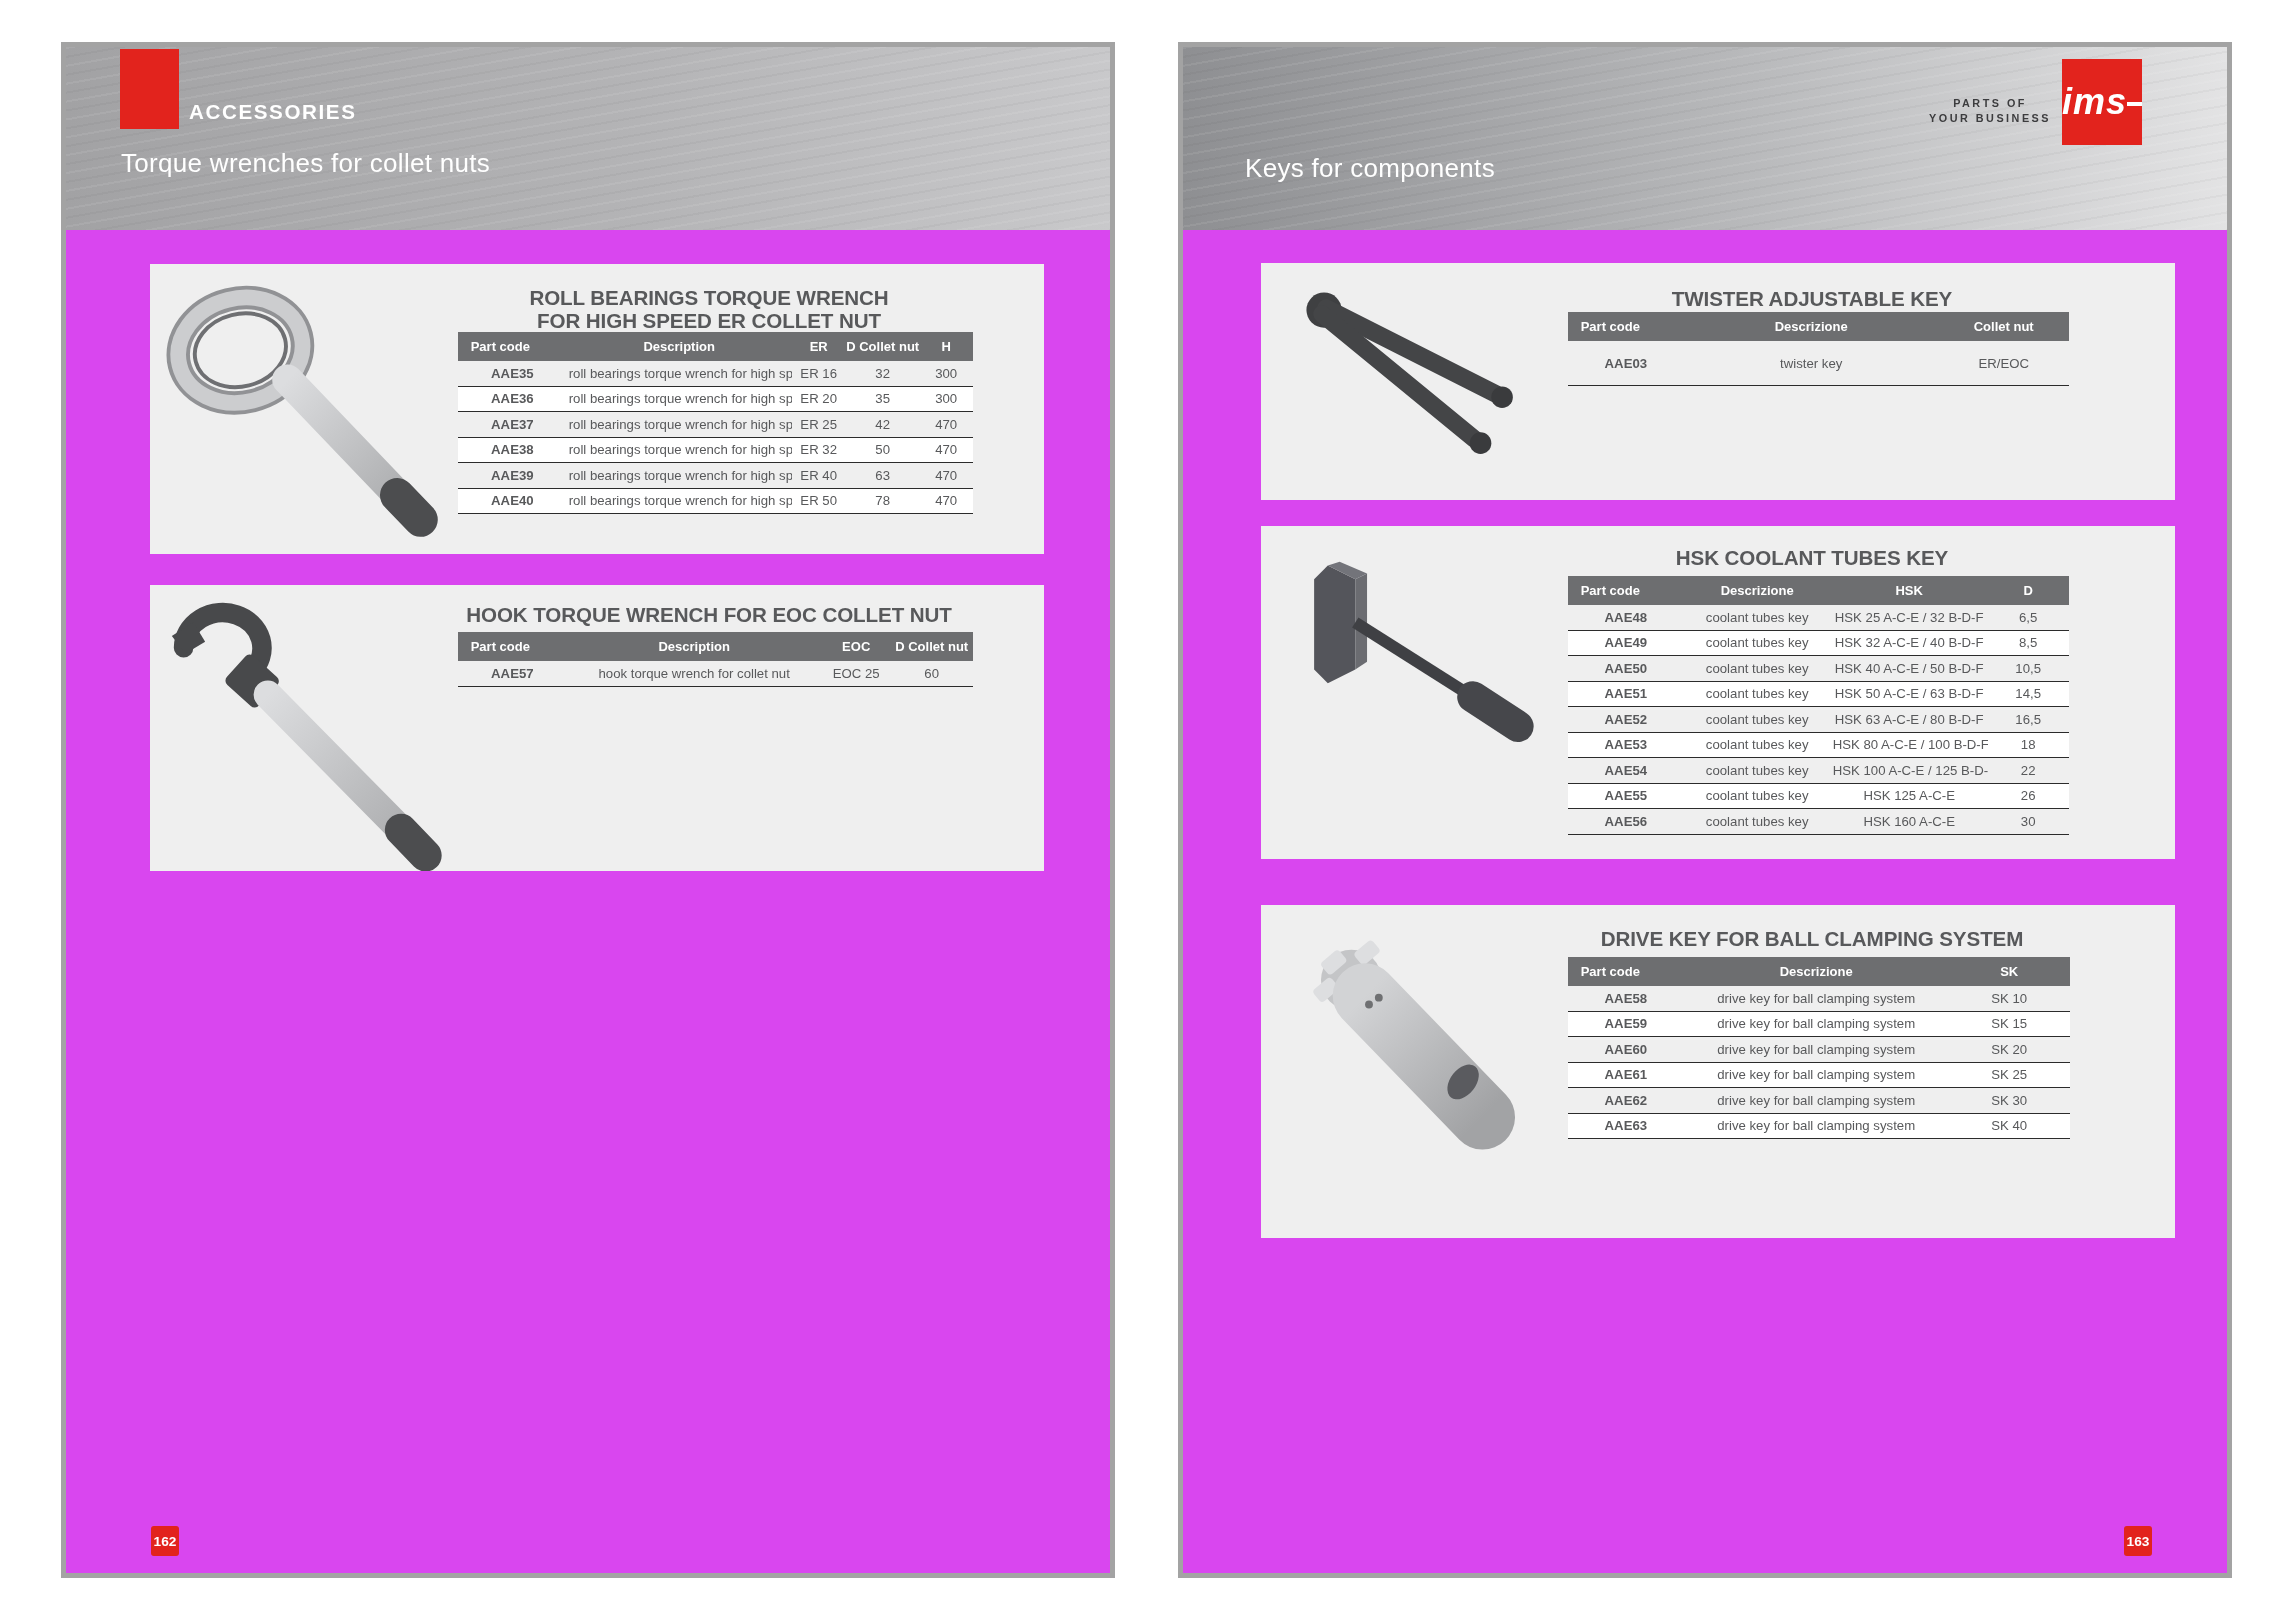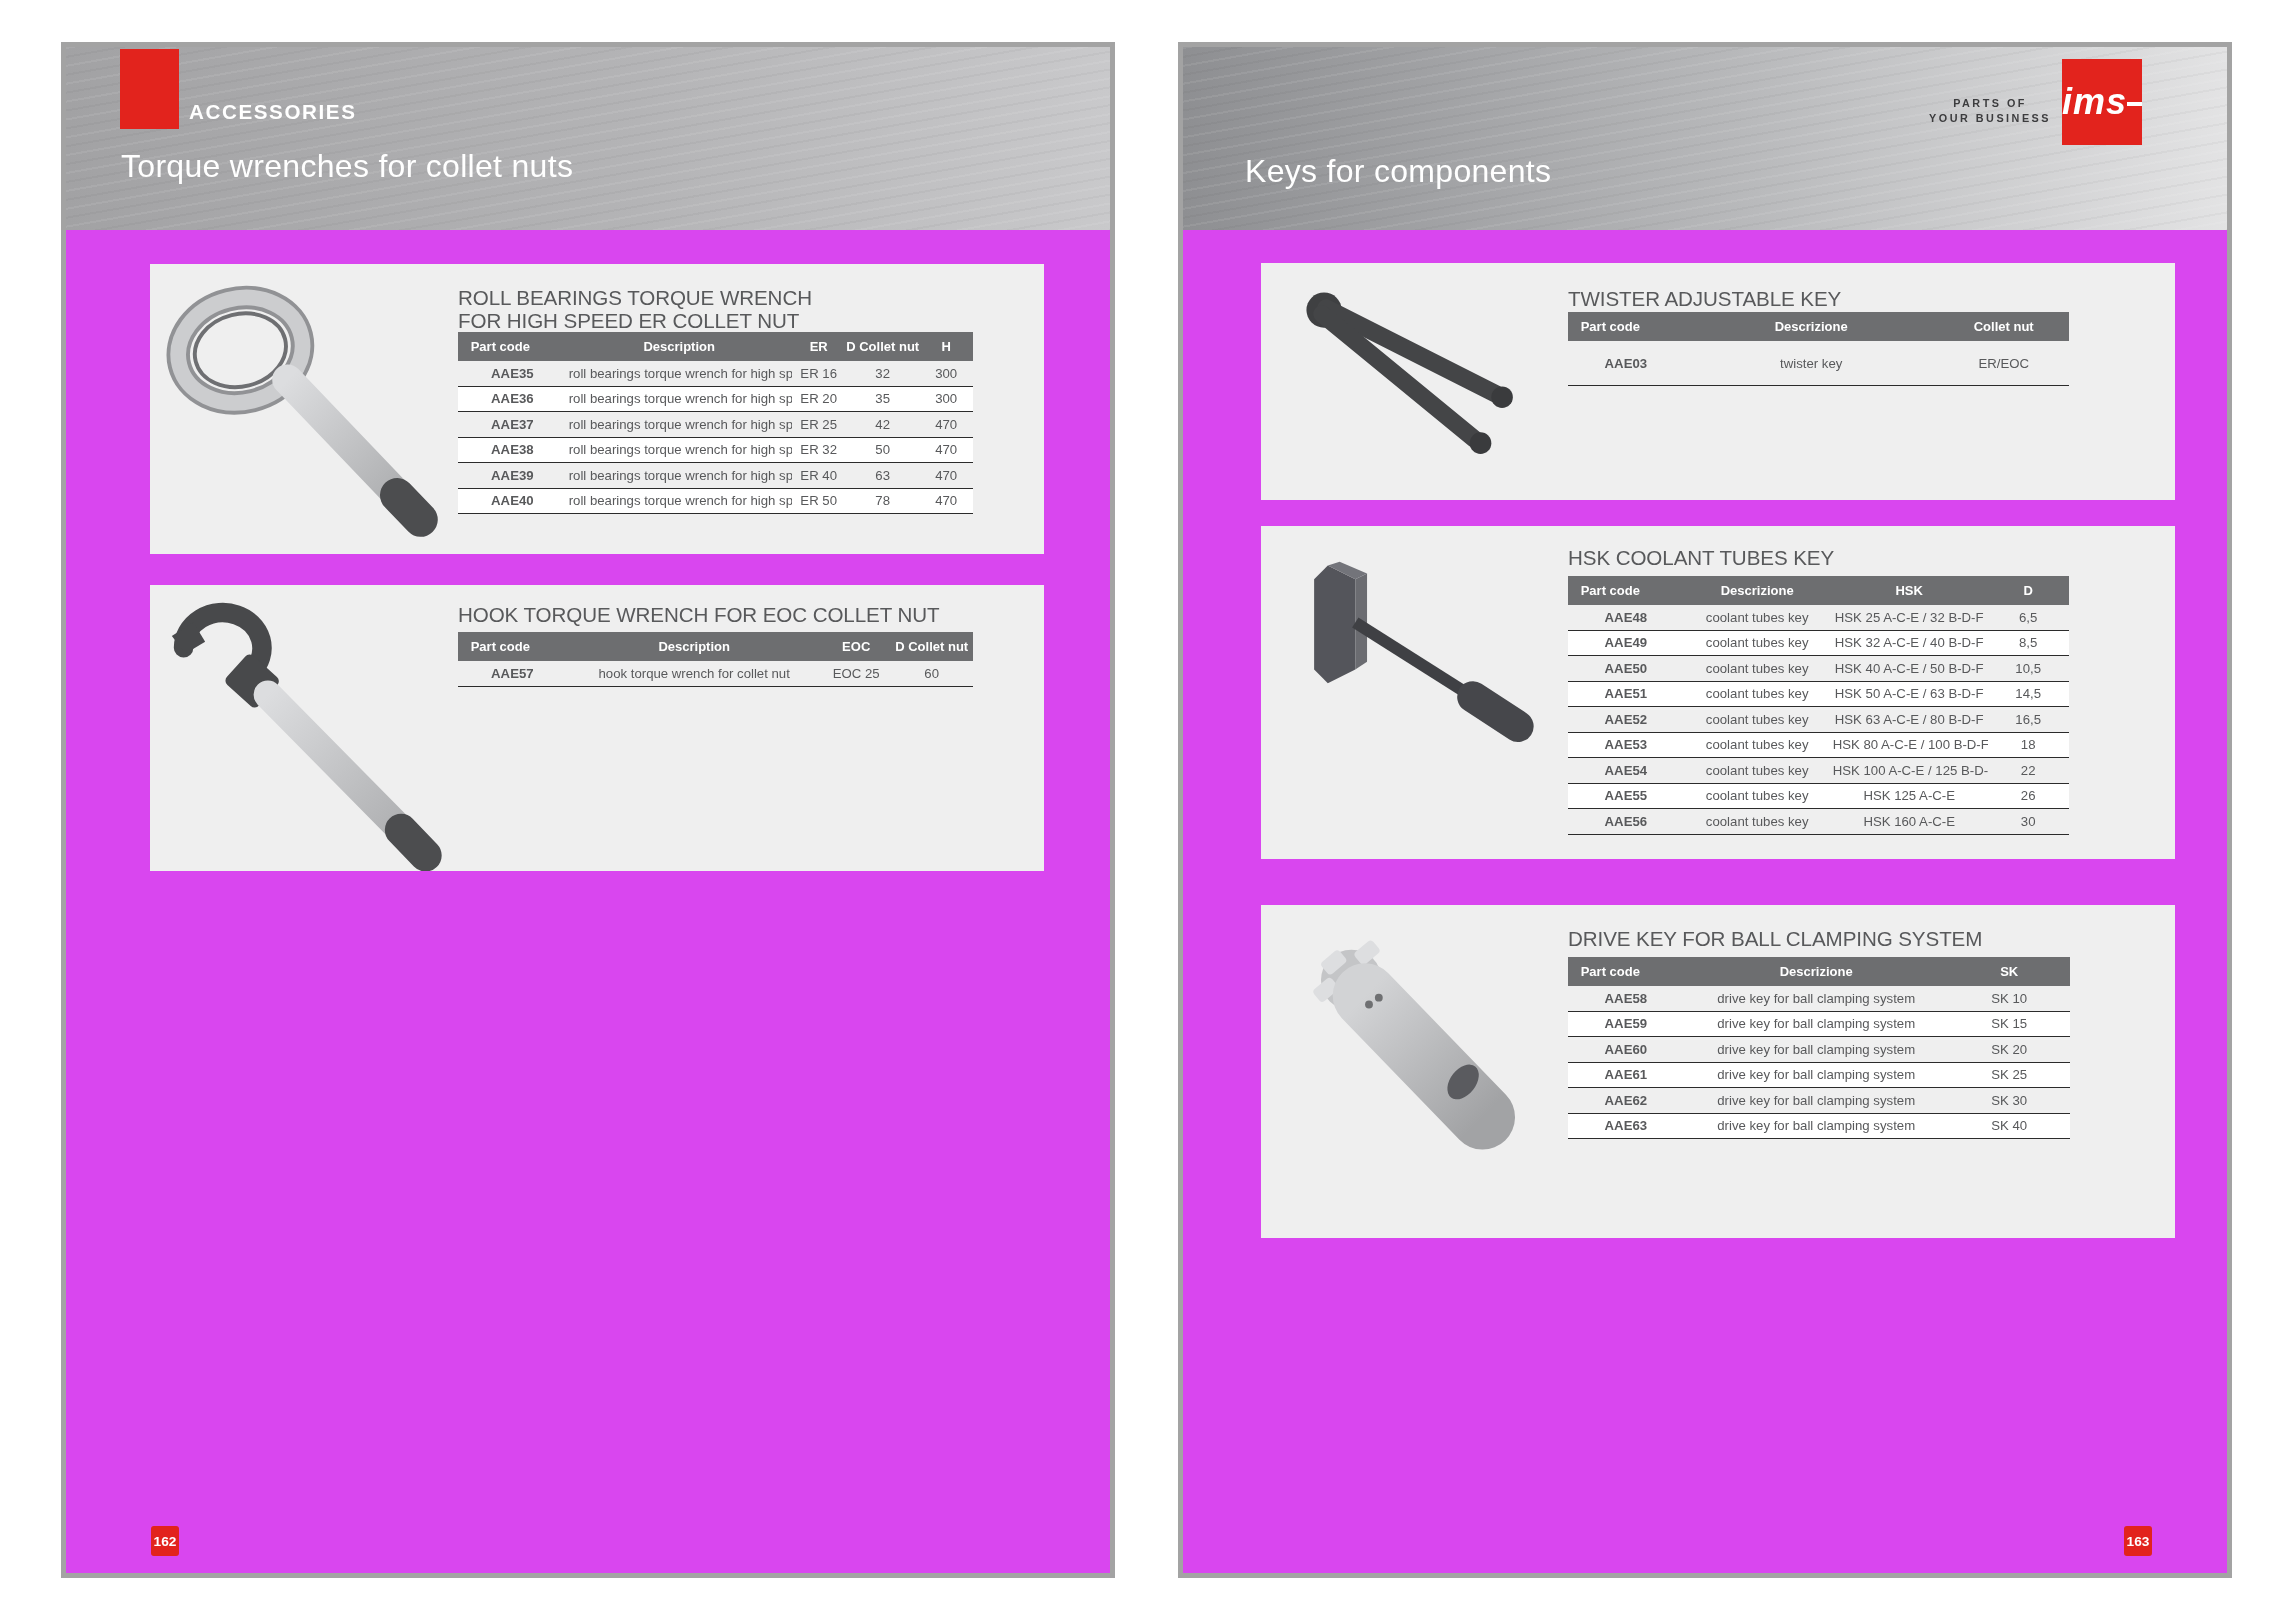--- a/index.html
+++ b/index.html
@@ -14,37 +14,37 @@
 
   
   .band{position:absolute;left:0;top:0;width:100%;height:183px;overflow:hidden;}
   .page-left .band{background:linear-gradient(90deg,#a2a2a4 0%,#b4b4b6 55%,#c9c9cb 100%);}
   .page-right .band{background:linear-gradient(90deg,#8e8f92 0%,#b9babc 55%,#e3e3e4 100%);}
   .band::after{content:"";position:absolute;inset:0;
      background:repeating-linear-gradient(170deg,rgba(255,255,255,.08) 0 2px,rgba(0,0,0,0) 2px 8.8px,rgba(0,0,0,.03) 8.8px 10.8px,rgba(0,0,0,0) 10.8px 17.6px);}
   .red-block{position:absolute;left:54px;top:2px;width:59px;height:80px;background:var(--red,#e2231d);z-index:3;}
   .eyebrow{position:absolute;left:123px;top:53px;color:#fff;font-size:20.6px;font-weight:700;
            letter-spacing:1.6px;z-index:3;}
-  .band-title{position:absolute;color:#fff;font-size:32px;font-weight:400;letter-spacing:0.3px;z-index:3;text-align:center;}
+  .band-title{position:absolute;color:#fff;font-size:26px;font-weight:400;letter-spacing:0.3px;z-index:3;text-align:center;}
   .page-left .band-title{left:55px;top:101px;}
   .page-right .band-title{left:62px;top:106px;}
 
   
   .tagline{position:absolute;right:176px;top:49px;text-align:center;color:#3c3c3e;
            font-size:10.8px;font-weight:700;letter-spacing:2.5px;line-height:1.35;z-index:3;}
   .logo{position:absolute;right:85px;top:0;width:80px;height:86px;background:var(--red,#e2231d);
         z-index:4;display:flex;align-items:center;justify-content:center;margin-top:12px;}
   .logo .logo-text{color:#fff;font-size:36px;font-weight:800;font-style:italic;line-height:1;
         letter-spacing:1px;text-shadow:0 0 1px #e2231d;}
   .logo .logo-bar{width:57px;height:4.9px;background:#fff;margin-top:3.9px;}
 
   
   .panel{position:absolute;background:#efefef;}
   .photo{position:absolute;}
-  .sec-title{position:absolute;color:#58595b;font-weight:400;font-size:20.6px;
+  .sec-title{position:absolute;text-align:center;color:#58595b;font-weight:700;font-size:20.6px;
              line-height:1.12;letter-spacing:-0.1px;}
   .sec-title span{display:block;}
   .sec-title span:empty{display:none;}
   .tablewrap{position:absolute;}
 
   table.ptable{border-collapse:collapse;table-layout:fixed;}
   .ptable th{background:var(--thbg,#6d6e70);color:#fff;font-size:13px;font-weight:700;
              height:29px;text-align:center;padding:0;overflow:hidden;white-space:nowrap;}
   .ptable th.first{text-align:left;padding-left:12.7px;}
   .ptable td{height:24.5px;font-size:13.2px;color:#58595b;text-align:center;padding:0 2px;

